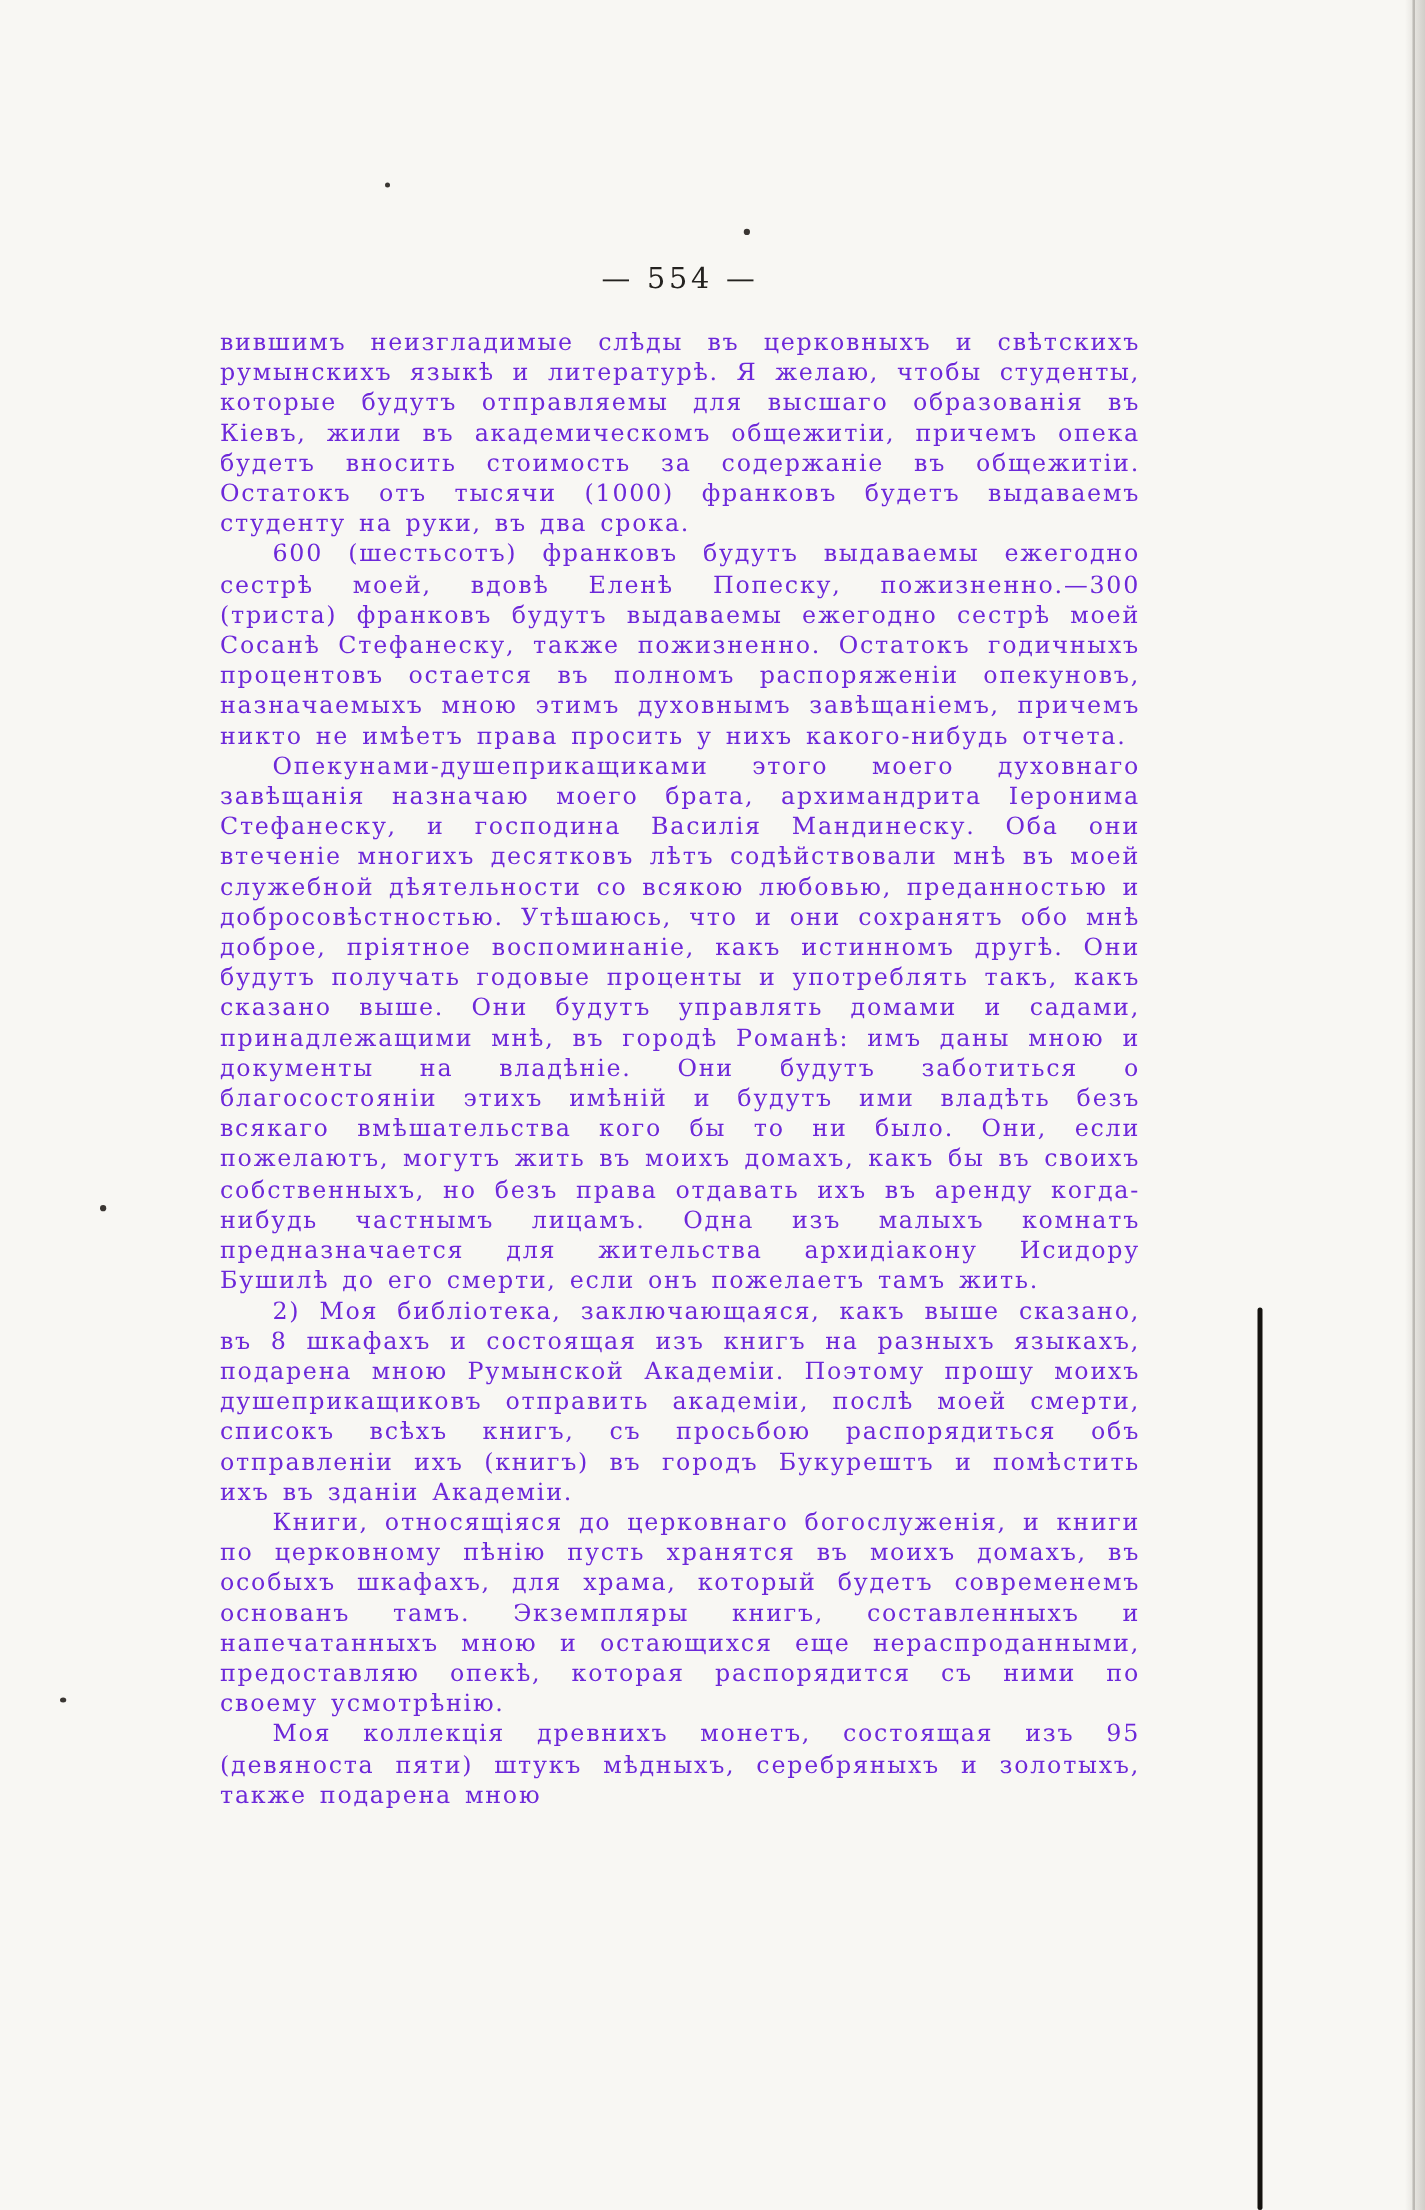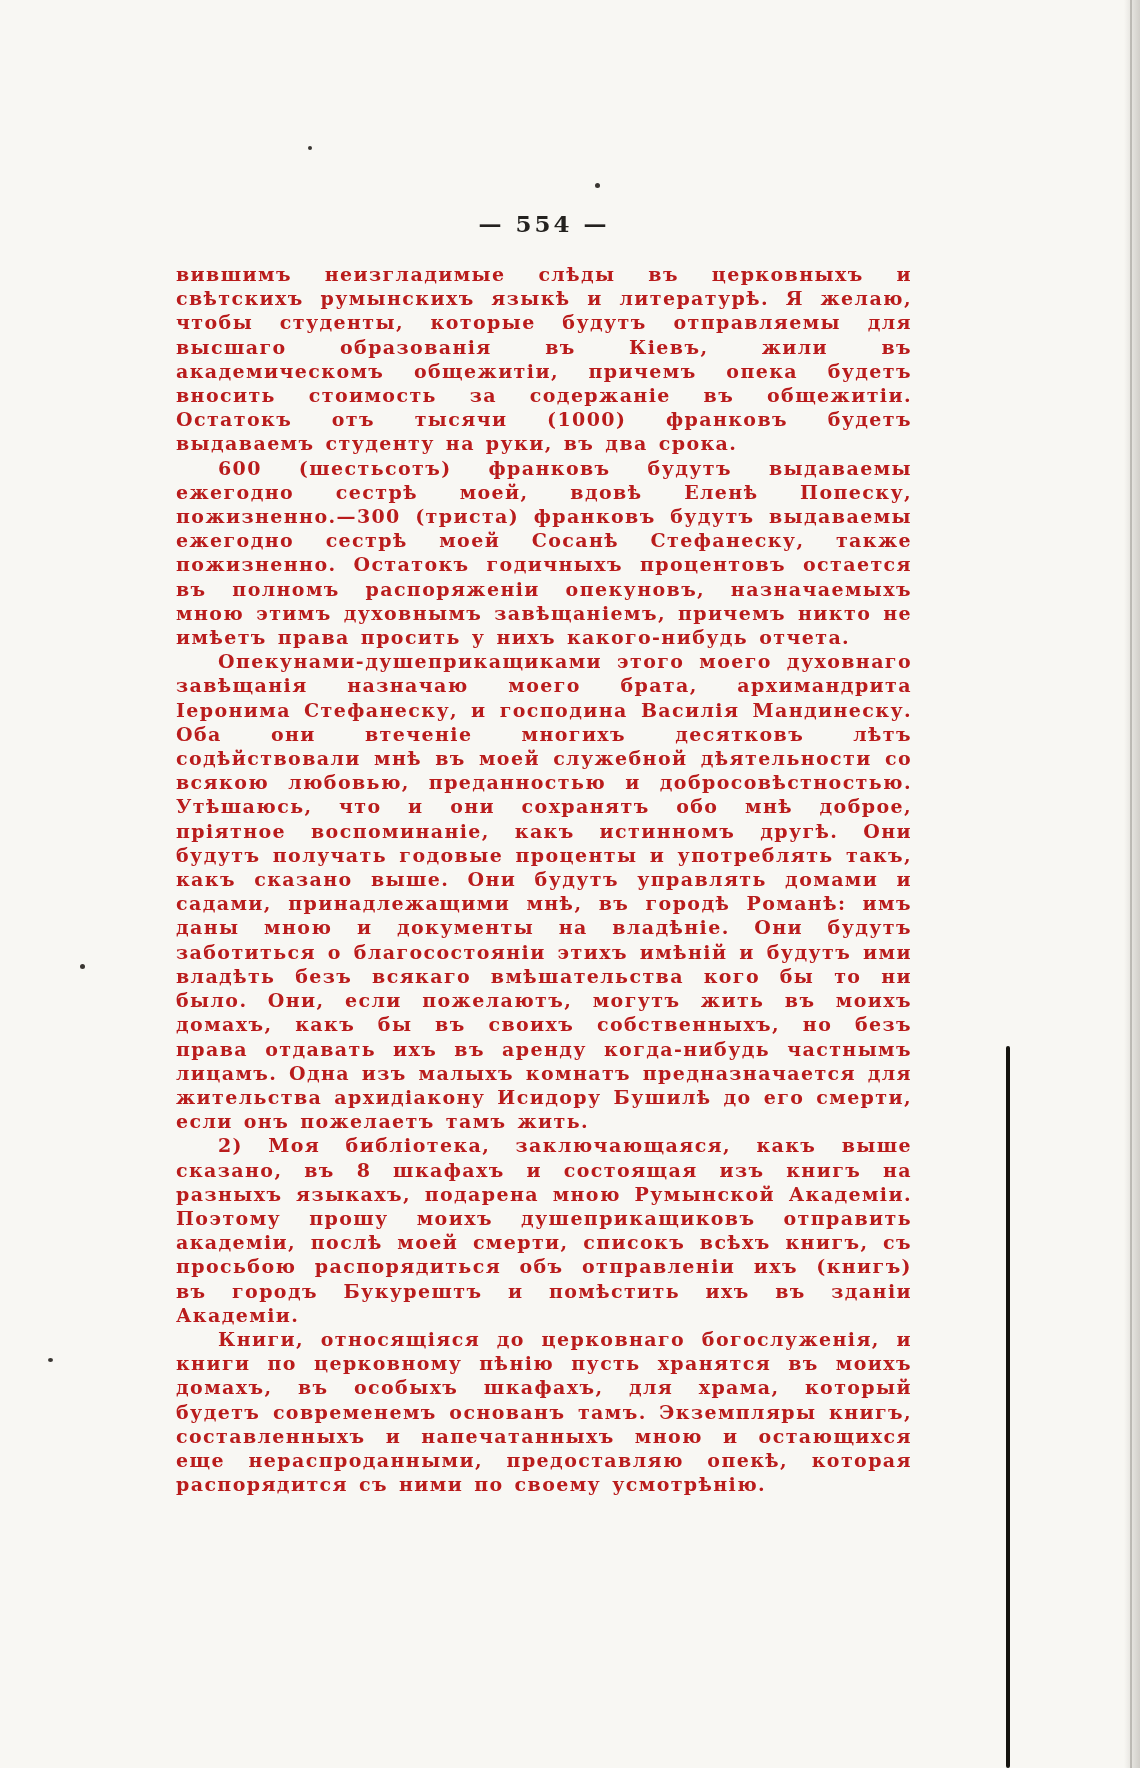--- a/index.html
+++ b/index.html
@@ -16,36 +16,36 @@
     overflow: hidden;
     color: #201e1b;
   }
   .page-number {
     position: absolute;
     top: 210px;
     left: 176px;
     width: 736px;
     text-align: center;
     font-size: 23px;
-    font-weight: 700;
+    font-weight: 400;
     letter-spacing: 3px;
     color: #24221f;
   }
   .text-block {
     position: absolute;
     top: 262px;
     left: 176px;
     width: 736px;
     text-align: justify;
     font-size: 19px;
-    font-weight: 700;
+    font-weight: 400;
     line-height: 24.2px;
     letter-spacing: 1.4px;
     word-spacing: 3px;
-    color: #b91c1c;
+    color: #6d28d9;
   }
   .para {
     margin: 0;
     padding: 0;
   }
   .para.indent {
     text-indent: 42px;
   }
   
   .speck {
@@ -89,20 +89,21 @@
 <div class="scan-page">
 
   <div class="page-number">— 554 —</div>
 
   <div class="text-block">
     <p class="para">вившимъ неизгладимые слѣды въ церковныхъ и свѣтскихъ румынскихъ языкѣ и литературѣ. Я желаю, чтобы студенты, которые будутъ отправляемы для высшаго образованія въ Кіевъ, жили въ академическомъ общежитіи, причемъ опека будетъ вносить стоимость за содержаніе въ общежитіи. Остатокъ отъ тысячи (1000) франковъ будетъ выдаваемъ студенту на руки, въ два срока.</p>
     <p class="para indent">600 (шестьсотъ) франковъ будутъ выдаваемы ежегодно сестрѣ моей, вдовѣ Еленѣ Попеску, пожизненно.—300 (триста) франковъ будутъ выдаваемы ежегодно сестрѣ моей Сосанѣ Стефанеску, также пожизненно. Остатокъ годичныхъ процентовъ остается въ полномъ распоряженіи опекуновъ, назначаемыхъ мною этимъ духовнымъ завѣщаніемъ, причемъ никто не имѣетъ права просить у нихъ какого-нибудь отчета.</p>
     <p class="para indent">Опекунами-душеприкащиками этого моего духовнаго завѣщанія назначаю моего брата, архимандрита Іеронима Стефанеску, и господина Василія Мандинеску. Оба они втеченіе многихъ десятковъ лѣтъ содѣйствовали мнѣ въ моей служебной дѣятельности со всякою любовью, преданностью и добросовѣстностью. Утѣшаюсь, что и они сохранятъ обо мнѣ доброе, пріятное воспоминаніе, какъ истинномъ другѣ. Они будутъ получать годовые проценты и употреблять такъ, какъ сказано выше. Они будутъ управлять домами и садами, принадлежащими мнѣ, въ городѣ Романѣ: имъ даны мною и документы на владѣніе. Они будутъ заботиться о благосостояніи этихъ имѣній и будутъ ими владѣть безъ всякаго вмѣшательства кого бы то ни было. Они, если пожелаютъ, могутъ жить въ моихъ домахъ, какъ бы въ своихъ собственныхъ, но безъ права отдавать ихъ въ аренду когда-нибудь частнымъ лицамъ. Одна изъ малыхъ комнатъ предназначается для жительства архидіакону Исидору Бушилѣ до его смерти, если онъ пожелаетъ тамъ жить.</p>
     <p class="para indent">2) Моя библіотека, заключающаяся, какъ выше сказано, въ 8 шкафахъ и состоящая изъ книгъ на разныхъ языкахъ, подарена мною Румынской Академіи. Поэтому прошу моихъ душеприкащиковъ отправить академіи, послѣ моей смерти, списокъ всѣхъ книгъ, съ просьбою распорядиться объ отправленіи ихъ (книгъ) въ городъ Букурештъ и помѣстить ихъ въ зданіи Академіи.</p>
     <p class="para indent">Книги, относящіяся до церковнаго богослуженія, и книги по церковному пѣнію пусть хранятся въ моихъ домахъ, въ особыхъ шкафахъ, для храма, который будетъ современемъ основанъ тамъ. Экземпляры книгъ, составленныхъ и напечатанныхъ мною и остающихся еще нераспроданными, предоставляю опекѣ, которая распорядится съ ними по своему усмотрѣнію.</p>
+    <p class="para indent">Моя коллекція древнихъ монетъ, состоящая изъ 95 (девяноста пяти) штукъ мѣдныхъ, серебряныхъ и золотыхъ, также подарена мною</p>
   </div>
 
   <div class="speck speck-1"></div>
   <div class="speck speck-2"></div>
   <div class="speck speck-3"></div>
   <div class="speck speck-4"></div>
   <div class="binding-line"></div>
   <div class="page-edge-line"></div>
   <div class="page-edge-shadow"></div>
 

